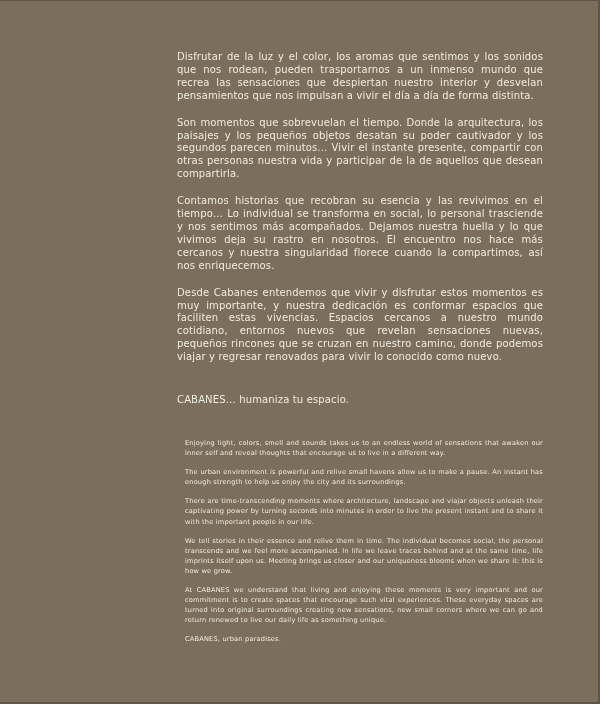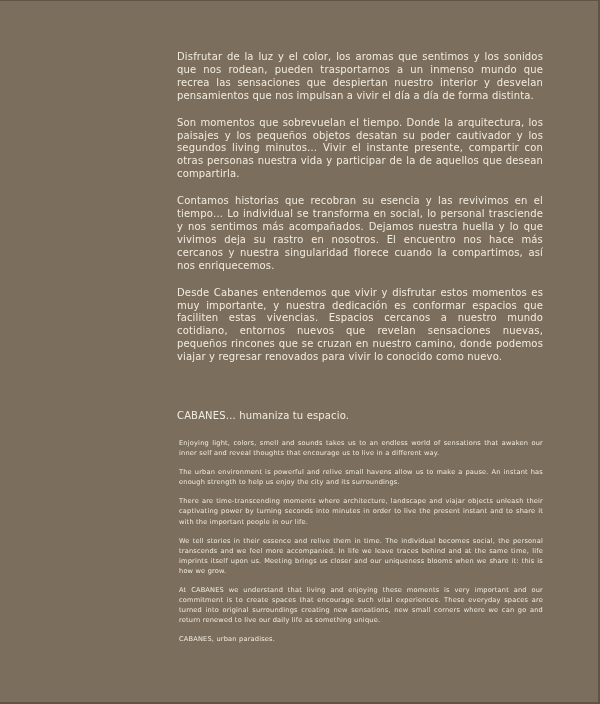--- a/index.html
+++ b/index.html
@@ -35,51 +35,51 @@
     }
     .section-es p {
       margin: 0 0 14px 0;
       font-size: 10px;
       line-height: 12.9px;
       letter-spacing: 0.15px;
       text-align: justify;
       text-align-last: left;
     }
     .section-es p.tagline {
-      margin-top: 46px;
+      margin-top: 30px;
       text-align: left;
     }
     .section-en {
       position: absolute;
       left: 177px;
       top: 438px;
       width: 366px;
     }
     .section-en p {
-      margin: 0 0 9px 2px;
+      margin: 0 0 9px 8px;
       font-size: 6.6px;
       line-height: 10.1px;
       letter-spacing: 0.2px;
       text-align: justify;
       text-align-last: left;
     }
     .section-en p.tagline {
       text-align: left;
     }
   </style>
 </head>
 <body>
 
 <div class="frame-top"></div>
 <div class="frame-right"></div>
 <div class="frame-bottom"></div>
 
 <section class="section-es">
   <p>Disfrutar de la luz y el color, los aromas que sentimos y los sonidos que nos rodean, pueden trasportarnos a un inmenso mundo que recrea las sensaciones que despiertan nuestro interior y desvelan pensamientos que nos impulsan a vivir el día a día de forma distinta.</p>
-  <p>Son momentos que sobrevuelan el tiempo. Donde la arquitectura, los paisajes y los pequeños objetos desatan su poder cautivador y los segundos living minutos… Vivir el instante presente, compartir con otras personas nuestra vida y  participar de la de aquellos que desean compartirla.</p>
+  <p>Son momentos que sobrevuelan el tiempo. Donde la arquitectura, los paisajes y los pequeños objetos desatan su poder cautivador y los segundos parecen minutos… Vivir el instante presente, compartir con otras personas nuestra vida y  participar de la de aquellos que desean compartirla.</p>
   <p>Contamos historias que recobran su esencia y las revivimos en el tiempo… Lo individual se transforma en social, lo personal trasciende y nos sentimos más acompañados. Dejamos nuestra huella y lo que vivimos deja su rastro en nosotros. El encuentro nos hace más cercanos y nuestra singularidad florece cuando la compartimos, así nos enriquecemos.</p>
   <p>Desde Cabanes entendemos que vivir y disfrutar estos momentos es muy importante, y nuestra dedicación es conformar espacios que faciliten estas vivencias. Espacios cercanos a nuestro mundo cotidiano, entornos nuevos que revelan sensaciones nuevas, pequeños rincones que se cruzan en nuestro camino, donde podemos viajar y regresar renovados para vivir lo conocido como nuevo.</p>
   <p class="tagline">CABANES… humaniza tu espacio.</p>
 </section>
 
 <section class="section-en">
   <p>Enjoying light, colors, smell and sounds takes us to an endless world of sensations that awaken our inner self and reveal thoughts that encourage us to live in a different way.</p>
   <p>The urban environment is powerful and relive small havens allow us to make a pause. An instant has enough strength to help us enjoy the city and its surroundings.</p>
   <p>There are time-transcending moments where architecture, landscape and viajar objects unleash their captivating power by turning seconds into minutes in order to live the present instant and to share it with the important people in our life.</p>
   <p>We tell stories in their essence and relive them in time. The individual becomes social, the personal transcends and we feel more accompanied. In life we leave traces behind and at the same time, life imprints itself upon us. Meeting brings us closer and our uniqueness blooms when we share it: this is how we grow.</p>

